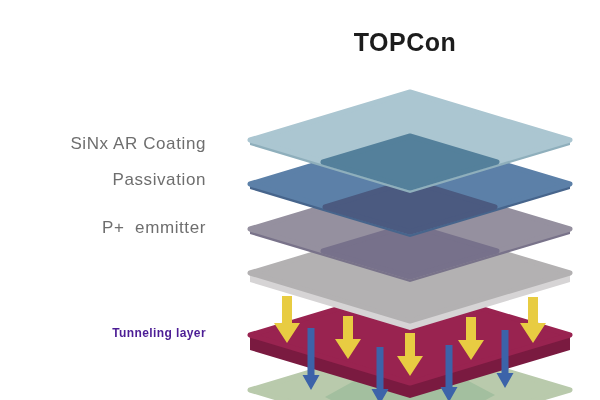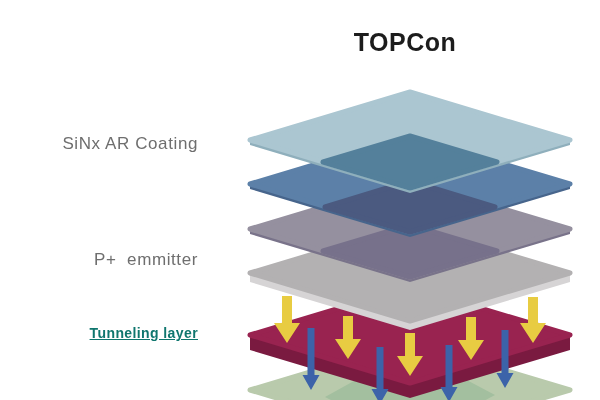--- a/index.html
+++ b/index.html
@@ -17,53 +17,53 @@
     left: 280px; top: 28px; width: 250px;
     text-align: center;
     font-size: 25px;
     font-weight: 700;
     color: #1c1c1c;
     letter-spacing: 0.5px;
   }
 
   .layer-label {
     position: absolute;
-    left: 8px; width: 190px;
+    left: 16px; width: 190px;
     text-align: right;
     font-size: 17px;
     line-height: 20px;
     color: #6e6e6e;
     letter-spacing: 0.6px;
     white-space: pre;
   }
   .layer-label.bold {
     font-weight: 700;
-    color: #0f766e;
-    font-size: 14px;
+    color: #4c1d95;
+    font-size: 12px;
     letter-spacing: 0.4px;
-    text-decoration: underline;
   }
   .lbl-0 { top: 134px; }
   .lbl-1 { top: 170px; }
-  .lbl-2 { top: 218px; margin-top: 32px; }
+  .lbl-2 { top: 218px; }
   .lbl-3 { top: 269px; }
   .lbl-4 { top: 323px; }
   .lbl-5 { top: 380px; }
 
   svg { position: absolute; inset: 0; }
   .soft { stroke-width: 5; stroke-linejoin: round; }
 </style>
 </head>
 <body>
 
 <div class="stage">
 
   <div class="title">TOPCon</div>
 
   <div class="layer-label lbl-0">SiNx AR Coating</div>
+  <div class="layer-label lbl-1">Passivation</div>
   <div class="layer-label lbl-2">P+  emmitter</div>
   <div class="layer-label lbl-4 bold">Tunneling layer</div>
 
   <svg viewBox="0 0 600 400" width="600" height="400">
 
     <polygon class="soft" points="410,342 570,390 410,438 250,390" fill="#b9caac" stroke="#b9caac"></polygon>
     <polygon points="410,350 495,395 410,440 325,397" fill="#a3bf9f"></polygon>
 
     <polygon points="250,335 410,383 570,335 570,350 410,398 250,350" fill="#7a1a40"></polygon>
     <polygon class="soft" points="410,287 570,335 410,383 250,335" fill="#992350" stroke="#992350"></polygon>

